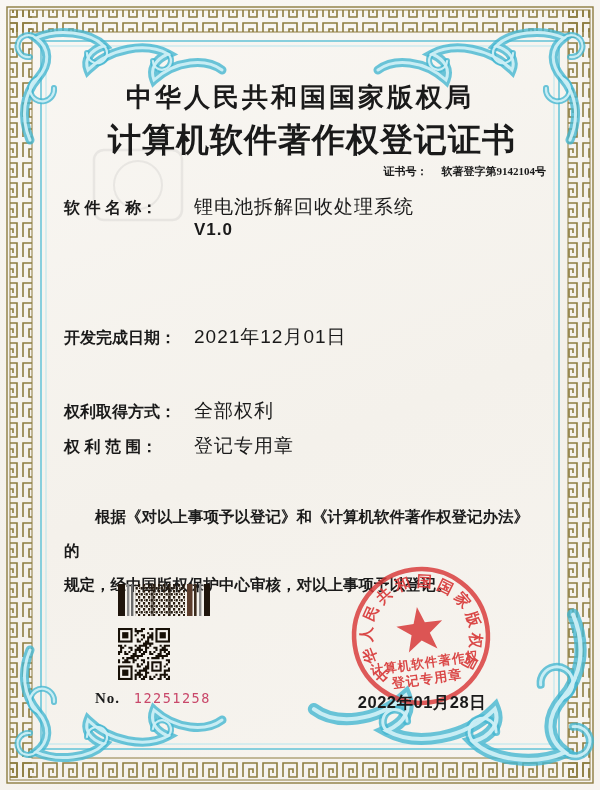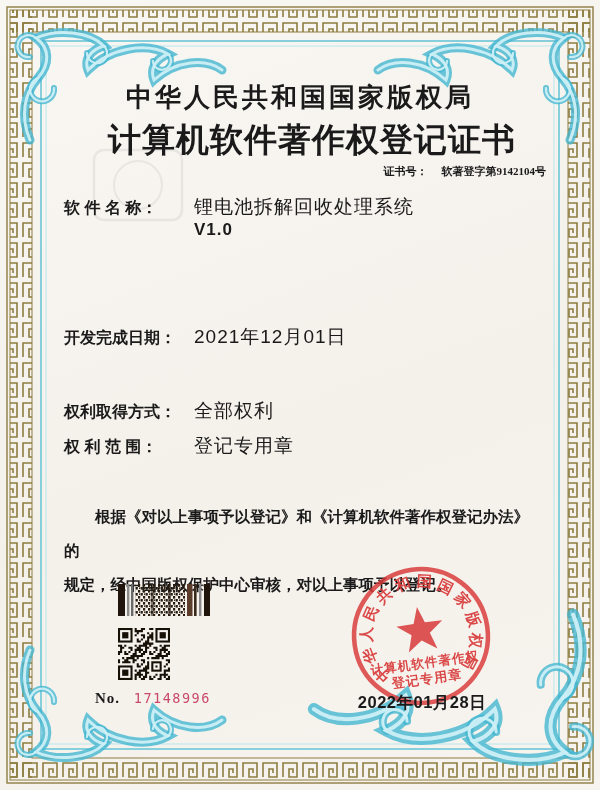--- a/index.html
+++ b/index.html
@@ -166,21 +166,21 @@
         <rect x="2" y="20" width="3" height="3"></rect>
       <rect x="16" y="16" width="5" height="5"></rect>
         <rect x="17" y="17" width="3" height="3" fill="#f6f3ee"></rect>
         <rect x="18" y="18" width="1" height="1"></rect>
       <path id="qr-modules" d="M8 0h1v1h-1zM11 0h1v1h-1zM12 0h1v1h-1zM15 0h1v1h-1zM16 0h1v1h-1zM8 1h1v1h-1zM9 1h1v1h-1zM10 1h1v1h-1zM11 1h1v1h-1zM9 2h1v1h-1zM14 2h1v1h-1zM16 2h1v1h-1zM8 3h1v1h-1zM11 3h1v1h-1zM12 3h1v1h-1zM15 3h1v1h-1zM16 3h1v1h-1zM12 4h1v1h-1zM14 4h1v1h-1zM15 4h1v1h-1zM16 4h1v1h-1zM9 5h1v1h-1zM11 5h1v1h-1zM14 5h1v1h-1zM16 5h1v1h-1zM9 6h1v1h-1zM10 6h1v1h-1zM13 6h1v1h-1zM14 6h1v1h-1zM12 7h1v1h-1zM13 7h1v1h-1zM14 7h1v1h-1zM15 7h1v1h-1zM16 7h1v1h-1zM0 8h1v1h-1zM1 8h1v1h-1zM3 8h1v1h-1zM8 8h1v1h-1zM10 8h1v1h-1zM11 8h1v1h-1zM12 8h1v1h-1zM13 8h1v1h-1zM15 8h1v1h-1zM20 8h1v1h-1zM22 8h1v1h-1zM23 8h1v1h-1zM24 8h1v1h-1zM1 9h1v1h-1zM2 9h1v1h-1zM5 9h1v1h-1zM6 9h1v1h-1zM9 9h1v1h-1zM10 9h1v1h-1zM13 9h1v1h-1zM14 9h1v1h-1zM17 9h1v1h-1zM18 9h1v1h-1zM21 9h1v1h-1zM22 9h1v1h-1zM1 10h1v1h-1zM6 10h1v1h-1zM8 10h1v1h-1zM9 10h1v1h-1zM10 10h1v1h-1zM11 10h1v1h-1zM13 10h1v1h-1zM18 10h1v1h-1zM20 10h1v1h-1zM21 10h1v1h-1zM22 10h1v1h-1zM23 10h1v1h-1zM0 11h1v1h-1zM1 11h1v1h-1zM3 11h1v1h-1zM5 11h1v1h-1zM8 11h1v1h-1zM10 11h1v1h-1zM12 11h1v1h-1zM13 11h1v1h-1zM15 11h1v1h-1zM17 11h1v1h-1zM20 11h1v1h-1zM22 11h1v1h-1zM24 11h1v1h-1zM0 12h1v1h-1zM3 12h1v1h-1zM4 12h1v1h-1zM7 12h1v1h-1zM8 12h1v1h-1zM11 12h1v1h-1zM12 12h1v1h-1zM15 12h1v1h-1zM16 12h1v1h-1zM19 12h1v1h-1zM20 12h1v1h-1zM23 12h1v1h-1zM24 12h1v1h-1zM6 13h1v1h-1zM7 13h1v1h-1zM8 13h1v1h-1zM9 13h1v1h-1zM10 13h1v1h-1zM11 13h1v1h-1zM18 13h1v1h-1zM19 13h1v1h-1zM20 13h1v1h-1zM21 13h1v1h-1zM22 13h1v1h-1zM23 13h1v1h-1zM2 14h1v1h-1zM4 14h1v1h-1zM5 14h1v1h-1zM6 14h1v1h-1zM7 14h1v1h-1zM9 14h1v1h-1zM14 14h1v1h-1zM16 14h1v1h-1zM17 14h1v1h-1zM18 14h1v1h-1zM19 14h1v1h-1zM21 14h1v1h-1zM0 15h1v1h-1zM3 15h1v1h-1zM4 15h1v1h-1zM7 15h1v1h-1zM8 15h1v1h-1zM11 15h1v1h-1zM12 15h1v1h-1zM23 15h1v1h-1zM24 15h1v1h-1zM0 16h1v1h-1zM2 16h1v1h-1zM3 16h1v1h-1zM4 16h1v1h-1zM5 16h1v1h-1zM7 16h1v1h-1zM12 16h1v1h-1zM14 16h1v1h-1zM24 16h1v1h-1zM9 17h1v1h-1zM11 17h1v1h-1zM14 17h1v1h-1zM23 17h1v1h-1zM9 18h1v1h-1zM10 18h1v1h-1zM13 18h1v1h-1zM14 18h1v1h-1zM22 18h1v1h-1zM12 19h1v1h-1zM13 19h1v1h-1zM14 19h1v1h-1zM24 19h1v1h-1zM8 20h1v1h-1zM10 20h1v1h-1zM11 20h1v1h-1zM12 20h1v1h-1zM13 20h1v1h-1zM22 20h1v1h-1zM23 20h1v1h-1zM24 20h1v1h-1zM9 21h1v1h-1zM10 21h1v1h-1zM13 21h1v1h-1zM14 21h1v1h-1zM22 21h1v1h-1zM8 22h1v1h-1zM9 22h1v1h-1zM10 22h1v1h-1zM11 22h1v1h-1zM13 22h1v1h-1zM18 22h1v1h-1zM20 22h1v1h-1zM21 22h1v1h-1zM22 22h1v1h-1zM23 22h1v1h-1zM8 23h1v1h-1zM10 23h1v1h-1zM12 23h1v1h-1zM13 23h1v1h-1zM15 23h1v1h-1zM17 23h1v1h-1zM20 23h1v1h-1zM22 23h1v1h-1zM24 23h1v1h-1zM8 24h1v1h-1zM11 24h1v1h-1zM12 24h1v1h-1zM15 24h1v1h-1zM16 24h1v1h-1zM19 24h1v1h-1zM20 24h1v1h-1zM23 24h1v1h-1zM24 24h1v1h-1z"></path>
     </g>
   </svg>
 
   <div class="serial">
     <span class="no">No.</span>
-    <span class="num">17148996</span>
+    <span class="num">12251258</span>
   </div>
 
   <svg class="seal" viewBox="0 0 146 146">
     <circle cx="73" cy="73" r="66" fill="none" stroke="var(--seal-red,#d83a3a)" stroke-width="4.5" opacity=".9"></circle>
     <polygon points="73,44 78.6,60.2 95.8,60.6 82.1,71 87.4,87.4 73,77.6 58.9,87.4 63.9,71 50.2,60.6 67.4,60.2" fill="var(--seal-red,#d83a3a)" opacity=".92"></polygon>
     <g id="seal-ring" transform="translate(73,73)">
         <text transform="rotate(-126)" x="0" y="-49" class="ring-ch">中</text>
         <text transform="rotate(-103.0909090909091)" x="0" y="-49" class="ring-ch">华</text>
         <text transform="rotate(-80.18181818181819)" x="0" y="-49" class="ring-ch">人</text>
         <text transform="rotate(-57.272727272727266)" x="0" y="-49" class="ring-ch">民</text>

